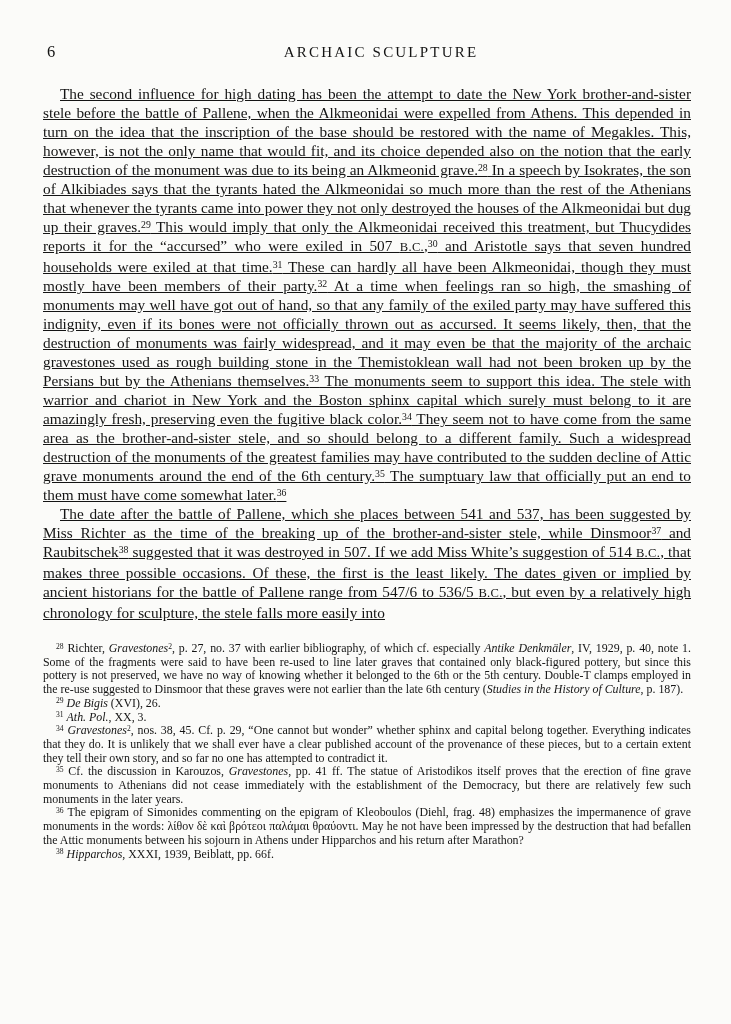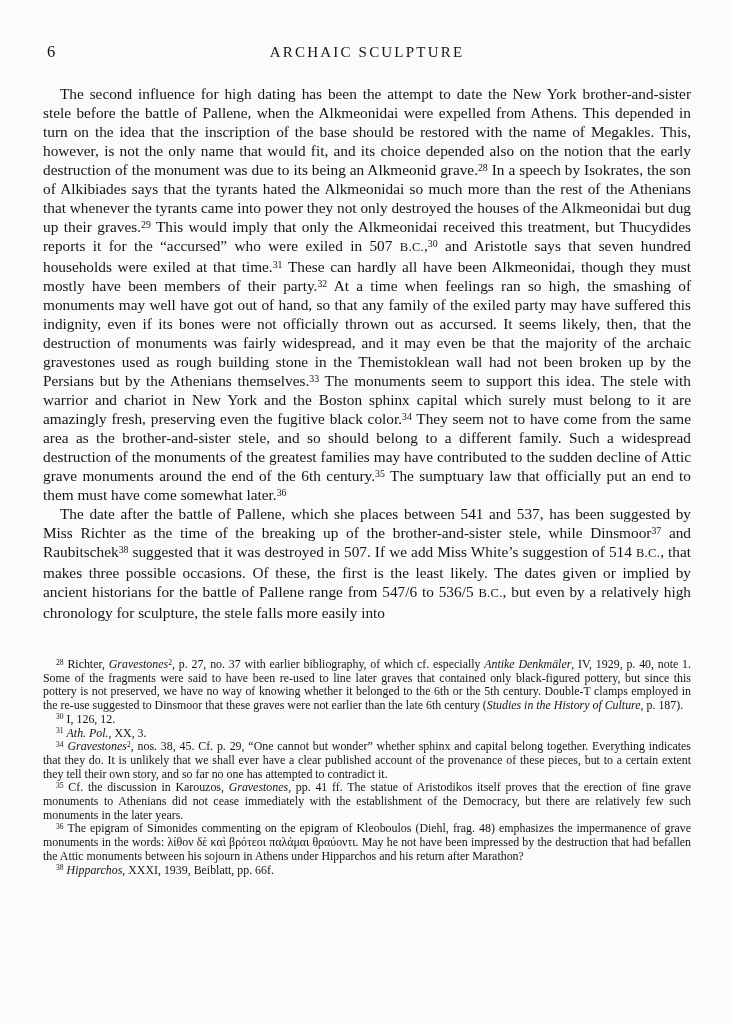--- a/index.html
+++ b/index.html
@@ -13,38 +13,39 @@
     width:731px;height:1024px;
     background:#fbfbf9;
     color:#141414;
     overflow:hidden;
   }
   .pagenum{
     position:absolute;left:47px;top:42px;
     font-size:16.5px;
   }
   .runhead{
-    position:absolute;top:44px;left:43px;width:648px;
+    position:absolute;top:44px;left:57px;width:648px;
     text-align:center;
     font-size:15px;
     letter-spacing:2.2px;
     white-space:nowrap;
   }
   .content{
     position:absolute;top:84px;left:43px;width:648px;
   }
   .main-text p{
     margin:0;
     font-size:15.3px;
     line-height:19px;
     text-align:justify;
     text-indent:17px;
+    text-decoration:underline;
   }
   .footnotes{
-    margin-top:36px;
+    margin-top:20px;
   }
   .footnotes p{
     margin:0;
     font-size:11.9px;
     line-height:13.7px;
     text-align:justify;
     text-indent:13px;
   }
   sup{
     font-size:64%;
@@ -62,21 +63,21 @@
 <div class="page">
   <span class="pagenum">6</span>
   <div class="runhead">ARCHAIC SCULPTURE</div>
   <div class="content">
     <div class="main-text" id="main-text">
         <p>The second influence for high dating has been the attempt to date the New York brother-and-sister stele before the battle of Pallene, when the Alkmeonidai were expelled from Athens. This depended in turn on the idea that the inscription of the base should be restored with the name of Megakles. This, however, is not the only name that would fit, and its choice depended also on the notion that the early destruction of the monument was due to its being an Alkmeonid grave.<sup>28</sup> In a speech by Isokrates, the son of Alkibiades says that the tyrants hated the Alkmeonidai so much more than the rest of the Athenians that whenever the tyrants came into power they not only destroyed the houses of the Alkmeonidai but dug up their graves.<sup>29</sup> This would imply that only the Alkmeonidai received this treatment, but Thucydides reports it for the “accursed” who were exiled in 507 <span class="sc">B.C.</span>,<sup>30</sup> and Aristotle says that seven hundred households were exiled at that time.<sup>31</sup> These can hardly all have been Alkmeonidai, though they must mostly have been members of their party.<sup>32</sup> At a time when feelings ran so high, the smashing of monuments may well have got out of hand, so that any family of the exiled party may have suffered this indignity, even if its bones were not officially thrown out as accursed. It seems likely, then, that the destruction of monuments was fairly widespread, and it may even be that the majority of the archaic gravestones used as rough building stone in the Themistoklean wall had not been broken up by the Persians but by the Athenians themselves.<sup>33</sup> The monuments seem to support this idea. The stele with warrior and chariot in New York and the Boston sphinx capital which surely must belong to it are amazingly fresh, preserving even the fugitive black color.<sup>34</sup> They seem not to have come from the same area as the brother-and-sister stele, and so should belong to a different family. Such a widespread destruction of the monuments of the greatest families may have contributed to the sudden decline of Attic grave monuments around the end of the 6th century.<sup>35</sup> The sumptuary law that officially put an end to them must have come somewhat later.<sup>36</sup></p>
         <p>The date after the battle of Pallene, which she places between 541 and 537, has been suggested by Miss Richter as the time of the breaking up of the brother-and-sister stele, while Dinsmoor<sup>37</sup> and Raubitschek<sup>38</sup> suggested that it was destroyed in 507. If we add Miss White’s suggestion of 514 <span class="sc">B.C.</span>, that makes three possible occasions. Of these, the first is the least likely. The dates given or implied by ancient historians for the battle of Pallene range from 547/6 to 536/5 <span class="sc">B.C.</span>, but even by a relatively high chronology for sculpture, the stele falls more easily into</p>
       </div>
     <div class="footnotes" id="footnotes">
         <p><sup>28</sup> Richter, <i>Gravestones</i><sup>2</sup>, p. 27, no. 37 with earlier bibliography, of which cf. especially <i>Antike Denkmäler</i>, IV, 1929, p. 40, note 1. Some of the fragments were said to have been re-used to line later graves that contained only black-figured pottery, but since this pottery is not preserved, we have no way of knowing whether it belonged to the 6th or the 5th century. Double-T clamps employed in the re-use suggested to Dinsmoor that these graves were not earlier than the late 6th century (<i>Studies in the History of Culture</i>, p. 187).</p>
-        <p><sup>30</sup> I, 126, 12.</p>
+        <p><sup>29</sup> <i>De Bigis</i> (XVI), 26.</p>
         <p><sup>31</sup> <i>Ath. Pol.</i>, XX, 3.</p>
         <p><sup>34</sup> <i>Gravestones</i><sup>2</sup>, nos. 38, 45. Cf. p. 29, “One cannot but wonder” whether sphinx and capital belong together. Everything indicates that they do. It is unlikely that we shall ever have a clear published account of the provenance of these pieces, but to a certain extent they tell their own story, and so far no one has attempted to contradict it.</p>
         <p><sup>35</sup> Cf. the discussion in Karouzos, <i>Gravestones</i>, pp. 41 ff. The statue of Aristodikos itself proves that the erection of fine grave monuments to Athenians did not cease immediately with the establishment of the Democracy, but there are relatively few such monuments in the later years.</p>
         <p><sup>36</sup> The epigram of Simonides commenting on the epigram of Kleoboulos (Diehl, frag. 48) emphasizes the impermanence of grave monuments in the words: λίθον δὲ καὶ βρότεοι παλάμαι θραύοντι. May he not have been impressed by the destruction that had befallen the Attic monuments between his sojourn in Athens under Hipparchos and his return after Marathon?</p>
         <p><sup>38</sup> <i>Hipparchos</i>, XXXI, 1939, Beiblatt, pp. 66f.</p>
       </div>
   </div>
 </div>
 
 </body></html>

